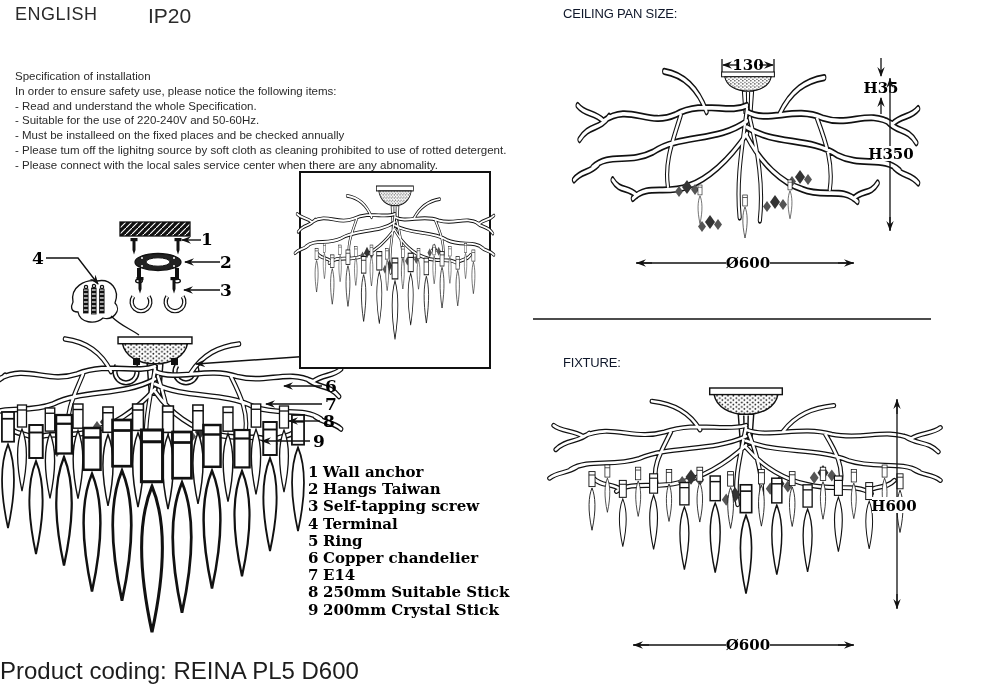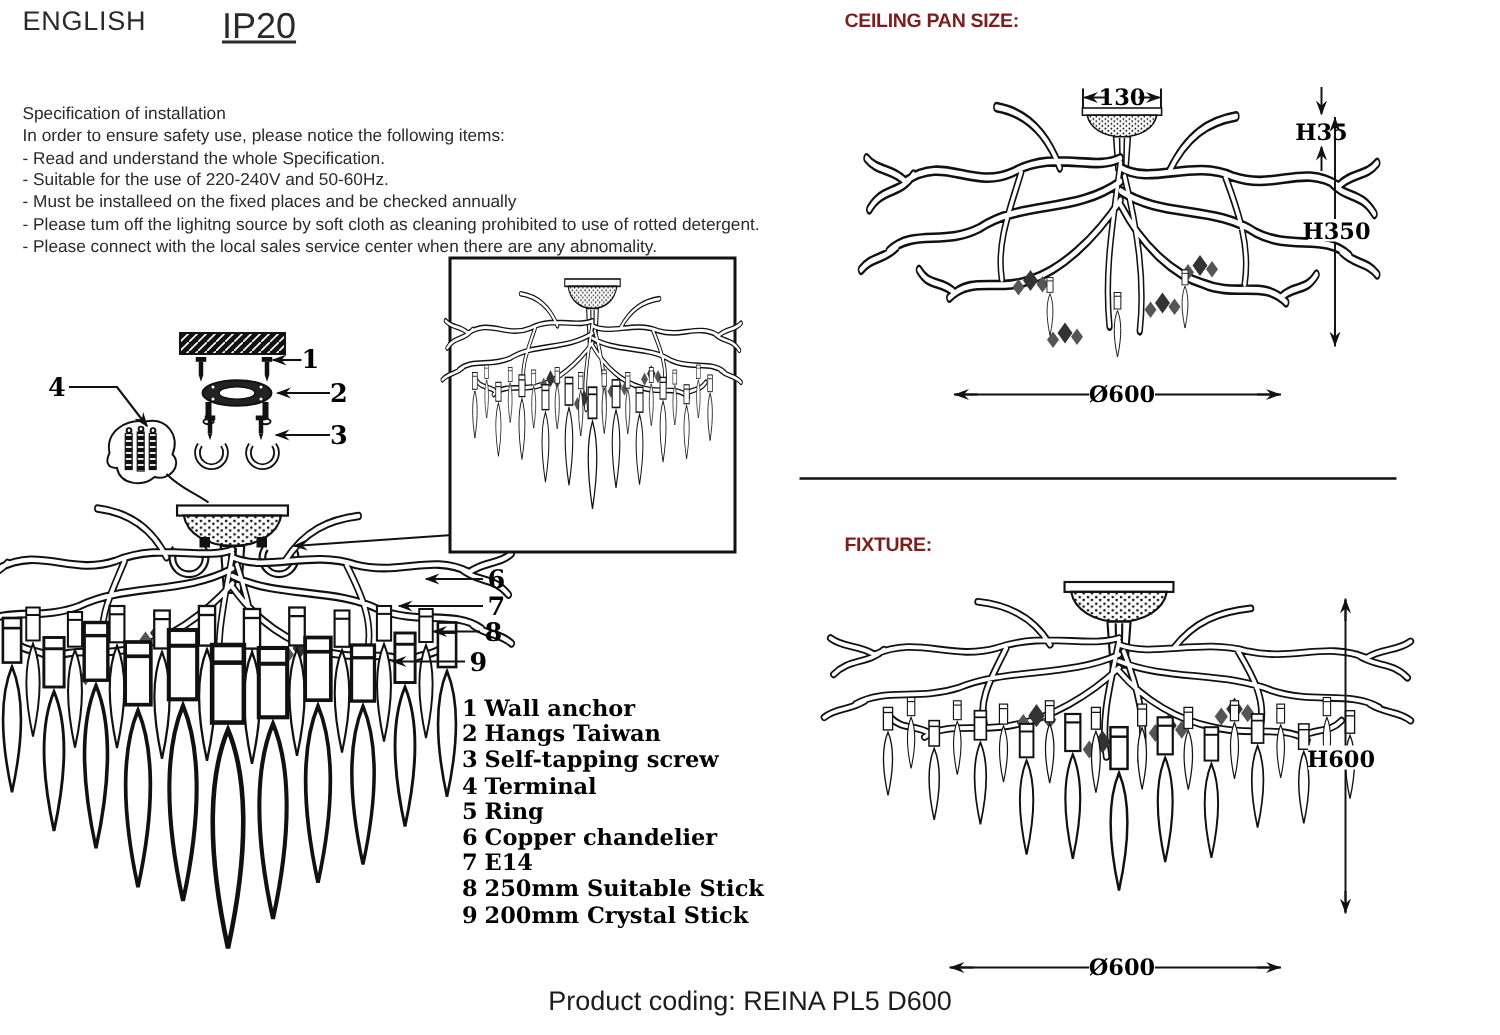--- a/index.html
+++ b/index.html
@@ -5,32 +5,32 @@
   html,body{margin:0;padding:0;}
   body{
     width:1000px;height:690px;position:relative;overflow:hidden;
     background:#ffffff;color:#2a2a2a;
     font-family:"Liberation Sans", sans-serif;
   }
   .abs{position:absolute;}
   #art{position:absolute;left:0;top:0;z-index:1;}
   .txt{z-index:2;}
   #lang-title{left:15px;top:4px;font-size:18px;letter-spacing:.5px;}
-  #ip-rating{left:148px;top:4px;font-size:24px;text-decoration:underline;}
+  #ip-rating{left:148px;top:4px;font-size:21px;}
   #spec-block{left:15px;top:28px;font-size:11.5px;line-height:14.8px;white-space:nowrap;margin-top:41px;}
   #parts-list{
     left:308px;top:464px;font-family:"DejaVu Serif", serif;font-weight:bold;
     font-size:15px;line-height:17.2px;color:#000;white-space:nowrap;
   }
   #parts-list .row{display:flex;}
   #parts-list .pnum{width:15px;}
-  .section-label{font-weight:bold;font-size:13px;color:#7f1d1d;letter-spacing:-.2px;}
+  .section-label{font-weight:normal;font-size:13px;color:#0f172a;letter-spacing:-.2px;}
   #ceiling-pan-label{left:563px;top:6px;}
   #fixture-label{left:563px;top:355px;}
-  #product-coding{left:0;top:657px;width:1000px;text-align:center;font-size:18px;color:#1c1c1c;}
+  #product-coding{left:0;top:657px;width:1000px;font-size:24px;color:#1c1c1c;}
   
   .ln{stroke:#111;stroke-width:1.3;fill:none;}
   .fillw{fill:#fff;stroke:#111;stroke-width:1.3;}
   .branch-outer{fill:none;stroke:#111;stroke-width:4.6;stroke-linecap:round;}
   .branch-inner{fill:none;stroke:#fff;stroke-width:2.4;stroke-linecap:round;}
   .dimtxt{font-family:"DejaVu Serif", serif;font-weight:bold;font-size:15px;fill:#000;}
   .callout{font-family:"DejaVu Serif", serif;font-weight:bold;font-size:17px;fill:#000;}
   .leader{stroke:#111;stroke-width:1.4;fill:none;}
 </style>
 </head>

